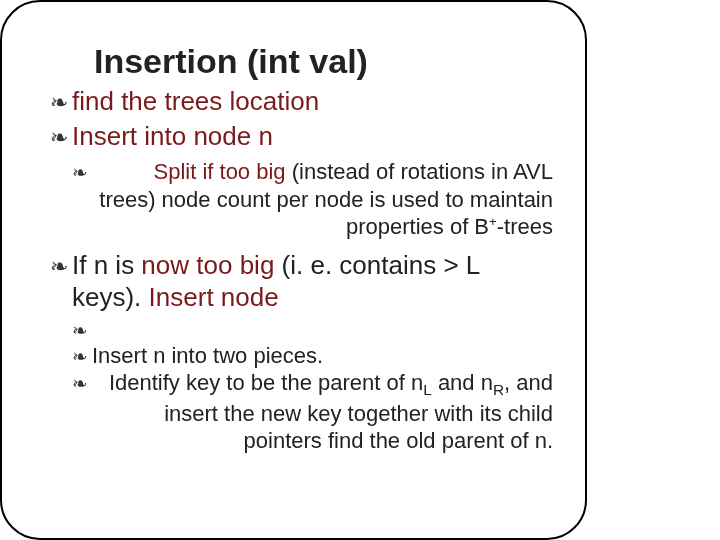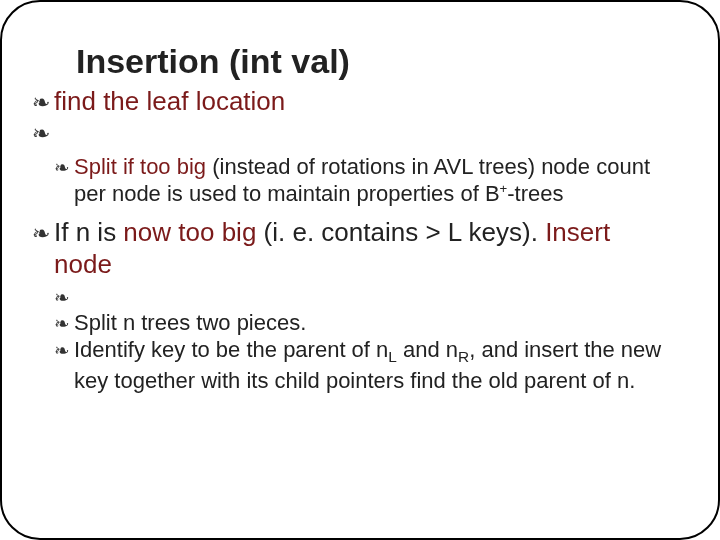--- a/index.html
+++ b/index.html
@@ -1,22 +1,22 @@
 <!DOCTYPE html>
 <html><head>
 <meta charset="utf-8">
 <style>
   * { margin: 0; padding: 0; box-sizing: border-box; }
   html, body { width: 720px; height: 540px; background: #fff; font-family: Arial, Helvetica, sans-serif; }
   .slide {
-    width: 720px; height: 540px;
+    width: 587px; height: 540px;
     border: 2px solid #000;
     border-radius: 40px;
     position: relative;
-    padding: 40px 32px 40px 30px;
+    padding: 40px 32px 40px 48px;
   }
   .title {
     font-size: 34px;
     color: #222;
     margin-left: 44px;
     margin-bottom: 4px;
   }
   ul { list-style: none; }
   .l1 > li { margin-bottom: 2px; }
   .l1 > li > .row {
@@ -34,37 +34,38 @@
     font-size: 0.85em;
     color: #333;
     letter-spacing: -1px;
   }
   .l2 .bullet-icon { width: 20px; font-size: 0.85em; }
   .red { color: #7b1a1a; }
   .sup { font-size: 0.6em; vertical-align: super; }
   .sub { font-size: 0.7em; vertical-align: sub; }
   .txt { line-height: 1.25; }
   .l1 .txt { max-width: 610px; }
-  .l2 .txt { max-width: 600px; }
+  .l2 .txt { max-width: 600px; text-align: right; }
 </style>
 </head>
 <body>
 
 <div class="slide">
   <h1 class="title">Insertion  (int val)</h1>
   <ul class="l1" id="root-list">
       <li>
         <div class="row">
           <span class="bullet-icon">❧</span>
-          <span class="txt"><span class="red">find the leaf location</span></span>
+          <span class="txt"><span class="red">find the trees location</span></span>
         </div>
       </li>
       <li>
         <div class="row">
           <span class="bullet-icon">❧</span>
+          <span class="txt"><span class="red">Insert into node n</span></span>
         </div>
         <ul class="l2">
           <li>
             <div class="row">
               <span class="bullet-icon">❧</span>
               <span class="txt"><span class="red">Split if too big</span><span> (instead of rotations in AVL trees) node count per node is used to maintain properties of B</span><span class="sup">+</span><span>-trees</span></span>
             </div>
           </li>
         </ul>
       </li>
@@ -75,21 +76,21 @@
         </div>
         <ul class="l2">
           <li>
             <div class="row">
               <span class="bullet-icon">❧</span>
             </div>
           </li>
           <li>
             <div class="row">
               <span class="bullet-icon">❧</span>
-              <span class="txt"><span>Split n trees two pieces.</span></span>
+              <span class="txt"><span>Insert n into two pieces.</span></span>
             </div>
           </li>
           <li>
             <div class="row">
               <span class="bullet-icon">❧</span>
               <span class="txt"><span>Identify key to be the parent of n</span><span class="sub">L</span><span> and n</span><span class="sub">R</span><span>, and insert the new key together with its child pointers find the old parent of n.</span></span>
             </div>
           </li>
         </ul>
       </li>

